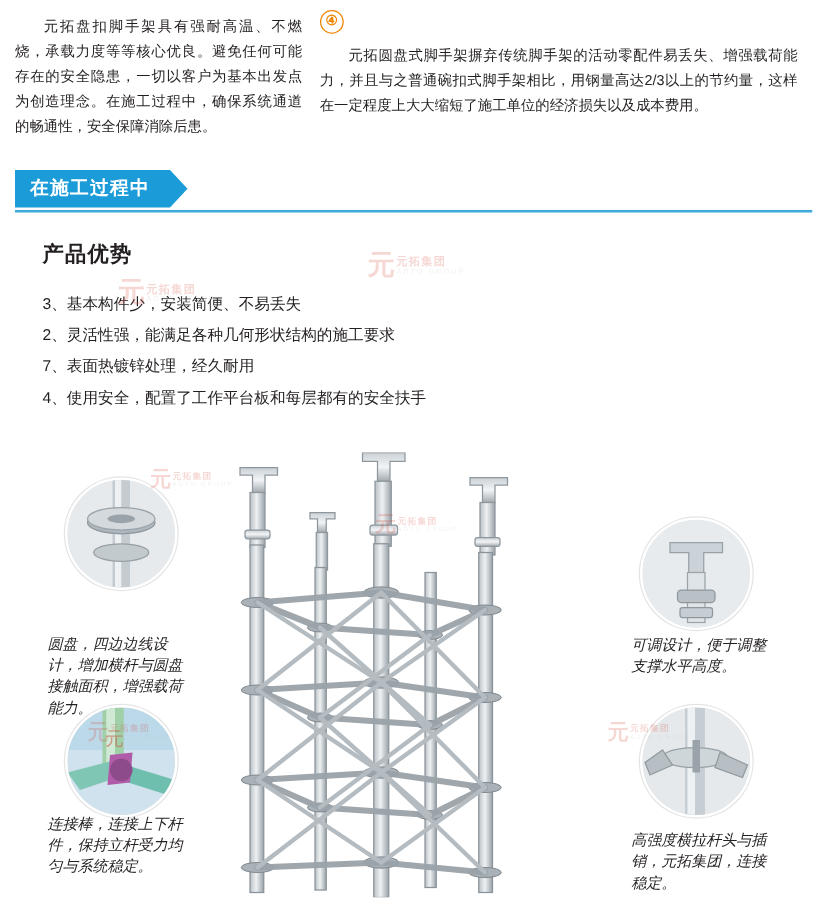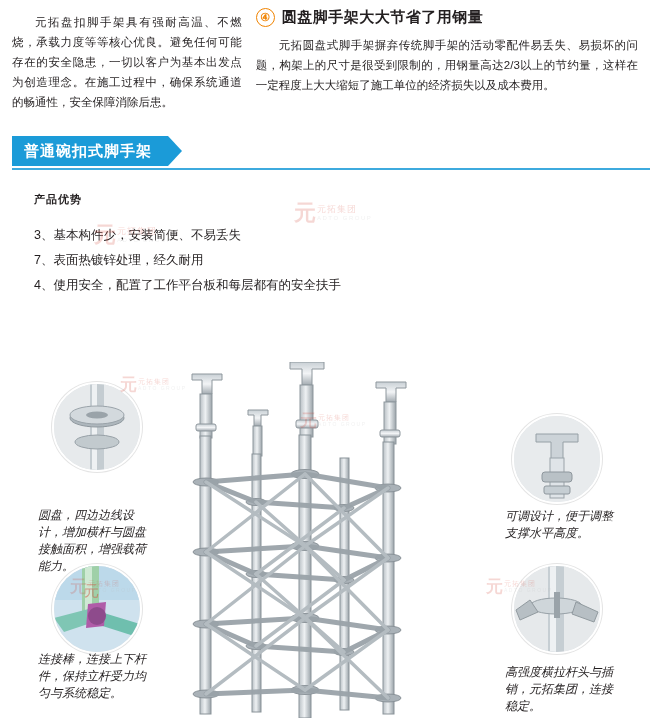--- a/index.html
+++ b/index.html
@@ -115,21 +115,21 @@
     background: #1b9bd8;
     opacity: 0.85;
   }
 
   
   .adv-block {
     margin: 22px 0 0 34px;
     position: relative;
   }
   .adv-title {
-    font-size: 11px;
+    font-size: 17px;
     font-weight: bold;
     color: #231f20;
     letter-spacing: 1px;
     margin-bottom: 16px;
   }
   .adv-list {
     margin: 0;
     padding: 0;
     list-style: none;
   }
@@ -158,21 +158,21 @@
     line-height: 1;
     letter-spacing: -2px;
   }
   .wm-text {
     margin-left: 3px;
     line-height: 1.05;
   }
   .wm-cn {
     color: #d23c2d;
     font-size: 9px;
-    font-weight: normal;
+    font-weight: bold;
     letter-spacing: 1px;
   }
   .wm-en {
     color: #b8b8b8;
     font-size: 6px;
     letter-spacing: 1.5px;
   }
   .wm-small .wm-mark { font-size: 17px; }
   .wm-small .wm-cn { font-size: 7px; }
   .wm-small .wm-en { font-size: 5px; }
@@ -230,37 +230,37 @@
 </head>
 <body>
 
 <div class="top-section">
   <div class="top-left">
     <p class="body-par">元拓盘扣脚手架具有强耐高温、不燃烧，承载力度等等核心优良。避免任何可能存在的安全隐患，一切以客户为基本出发点为创造理念。在施工过程中，确保系统通道的畅通性，安全保障消除后患。</p>
   </div>
   <div class="top-right">
     <div class="num-head">
       <div class="num-circle">④</div>
-      <div class="num-title">圆盘脚手架大大节省了用钢量</div>
-    </div>
-    <p class="body-par right-par">元拓圆盘式脚手架摒弃传统脚手架的活动零配件易丢失、易损坏的问题，构架上的尺寸是很受到限制的，用钢量高达2/3以上的节约量，这样在一定程度上大大缩短了施工单位的经济损失以及成本费用。</p>
+    </div>
+    <p class="body-par right-par">元拓圆盘式脚手架摒弃传统脚手架的活动零配件易丢失、增强载荷能力，并且与之普通碗扣式脚手架相比，用钢量高达2/3以上的节约量，这样在一定程度上大大缩短了施工单位的经济损失以及成本费用。</p>
   </div>
 </div>
 
 <div class="banner-wrap">
   <div class="banner">
-    <span class="banner-bar">普通碗扣式脚手架</span><span class="banner-tail"></span>
+    <span class="banner-bar">在施工过程中</span><span class="banner-tail"></span>
   </div>
   <div class="banner-line"></div>
 </div>
 
 <div class="adv-block">
   <div class="adv-title">产品优势</div>
   <ul class="adv-list">
     <li>3、基本构件少，安装简便、不易丢失</li>
+    <li>2、灵活性强，能满足各种几何形状结构的施工要求</li>
     <li>7、表面热镀锌处理，经久耐用</li>
     <li>4、使用安全，配置了工作平台板和每层都有的安全扶手</li>
   </ul>
 
   <div class="wm" style="left:260px; top:10px;">
     <div class="wm-inner">
       <div class="wm-mark">元</div>
       <div class="wm-text">
         <div class="wm-cn">元拓集团</div>
         <div class="wm-en">ADTO GROUP</div>

